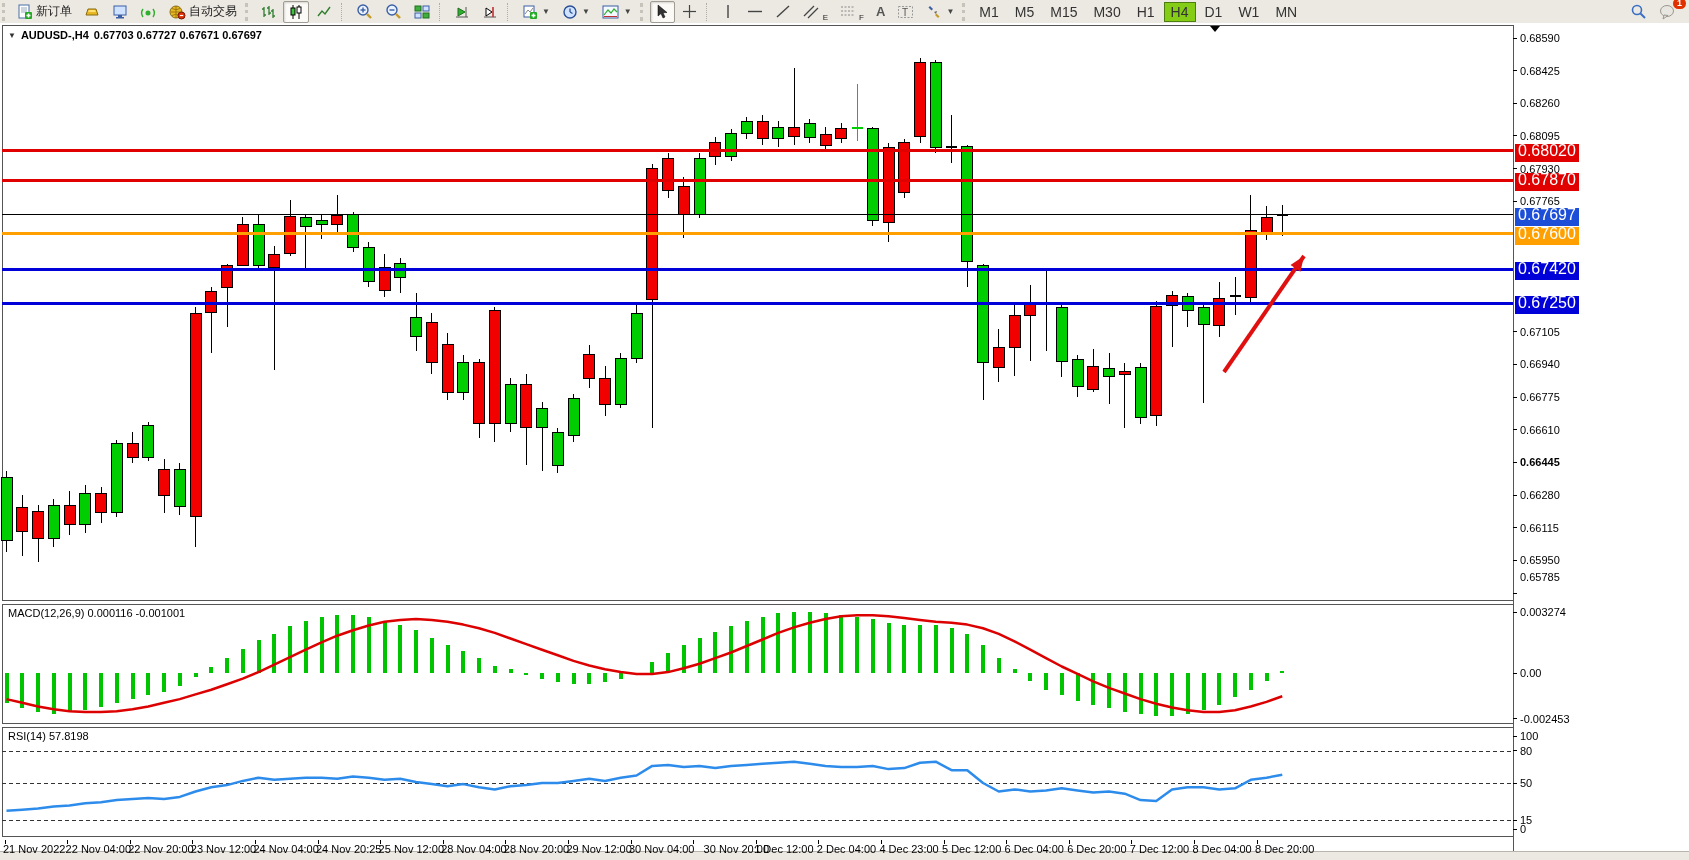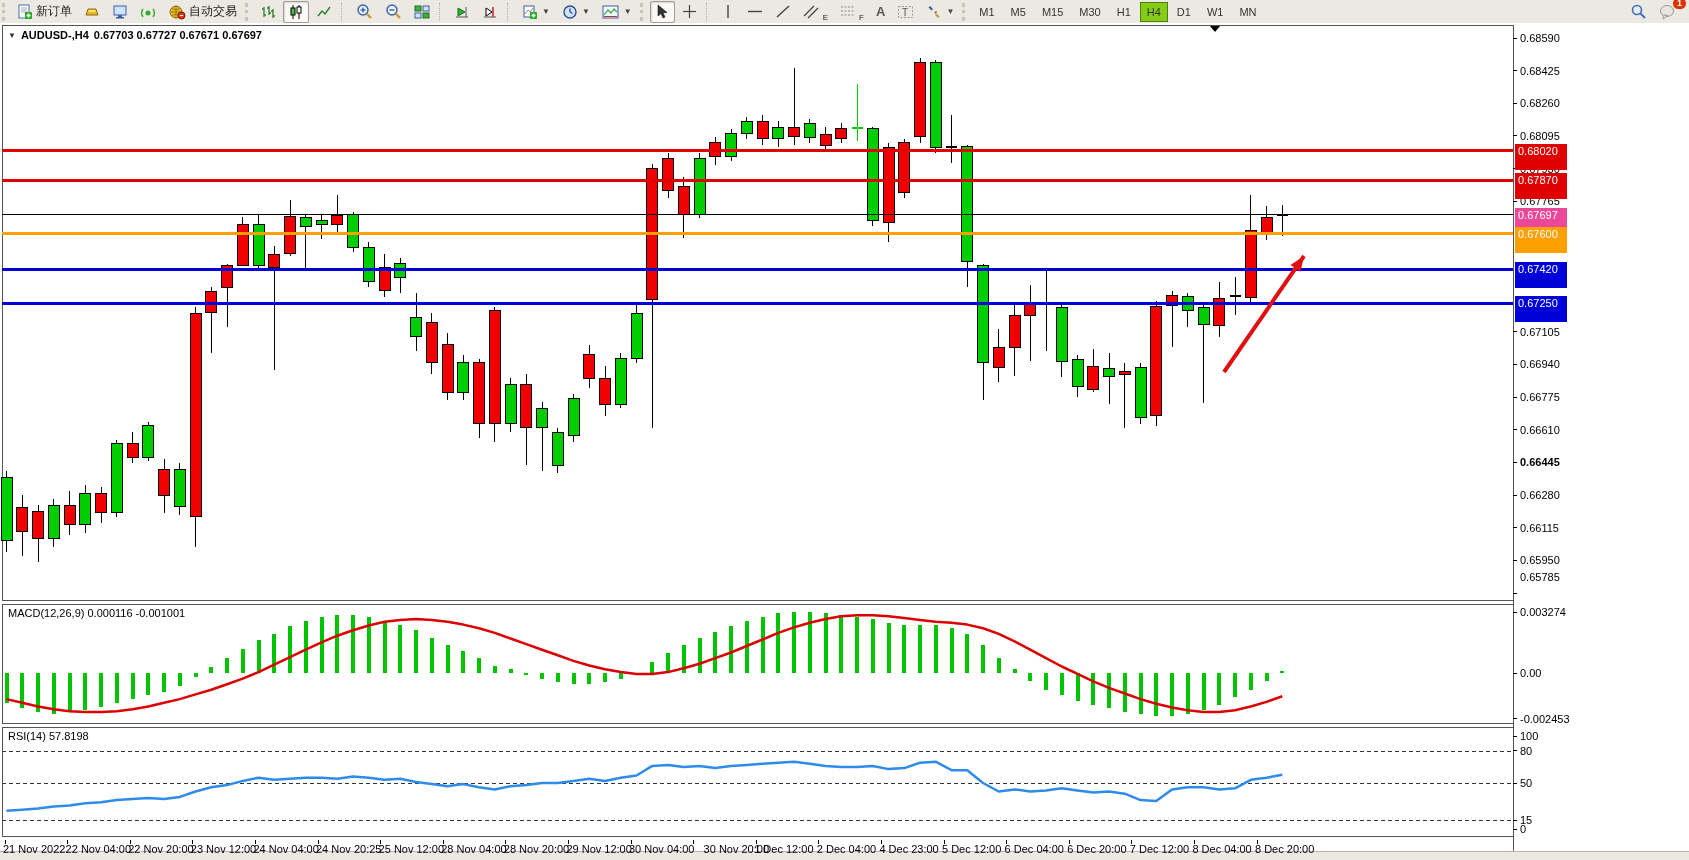--- a/index.html
+++ b/index.html
@@ -7,36 +7,36 @@
   
   #toolbar{position:absolute;left:0;top:0;width:1689px;height:23px;
     background:#ece9e2;border-bottom:1px solid #b8b5ac;display:flex;align-items:center;
     font-size:12px;color:#222;user-select:none;}
   .tb-btn{height:20px;display:flex;align-items:center;gap:3px;padding:0 4px;margin:0 1px;
     border:1px solid transparent;border-radius:2px;}
   .tb-btn.pressed{background:#fbfaf7;border:1px solid #9f9c93;box-shadow:inset 1px 1px 2px rgba(0,0,0,.15);}
   .tb-sep{width:5px;height:18px;margin:0 3px;border-left:1px dotted #b0ada4;}
   .tb-grip{width:4px;height:18px;margin:0 2px;border-left:3px dotted #c6c3ba;}
   .tb-caret{font-size:8px;color:#444;margin-left:1px;}
-  .tf-btn{height:18px;padding:0 6px;margin:0 1px;font-size:11px;color:#333;
+  .tf-btn{height:18px;padding:0 6px;margin:0 1px;font-size:14px;color:#333;
     border:1px solid transparent;display:flex;align-items:center;}
   .tf-btn.pressed{background:#84cc16;border:1px solid #4d7c0f;}
   #tb-right{margin-left:auto;display:flex;align-items:center;margin-right:6px;}
   #chat-badge{position:relative;}
   #chat-badge .badge{position:absolute;top:-4px;right:-5px;background:#e03000;color:#fff;
     border-radius:8px;font-size:9px;padding:0 4px;line-height:11px;font-weight:bold;}
   
   #chartArea{position:absolute;left:0;top:23px;width:1689px;height:837px;background:#fff;}
   #chartSvg{position:absolute;left:0;top:0;}
   .overlay{position:absolute;font-size:11px;color:#000;white-space:nowrap;}
   #chart-title{left:8px;top:6px;font-weight:bold;display:flex;align-items:center;gap:5px;}
   #title-collapse{font-size:8px;color:#333;}
   .pane-label{font-weight:normal;}
   .axis-label{position:absolute;font-size:11px;color:#000;}
-  .badge-label{position:absolute;font-size:11px;color:#fff;height:26px;line-height:14px;
+  .badge-label{position:absolute;font-size:16px;color:#fff;height:18px;line-height:14px;
     padding:0 3px;min-width:46px;}
   .time-label{position:absolute;font-size:11px;color:#000;top:820px;}
   #shift-marker{position:absolute;width:0;height:0;border-left:5px solid transparent;
     border-right:5px solid transparent;border-top:6px solid #000;}
   .ico{display:block;}
 </style>
 </head>
 <body>
 
 <div id="toolbar">
@@ -778,21 +778,21 @@
       <div class="axis-label" style="left: 1520px; top: 335.471px;">0.66940</div>
       <div class="axis-label" style="left: 1520px; top: 368.118px;">0.66775</div>
       <div class="axis-label" style="left: 1520px; top: 400.765px;">0.66610</div>
       <div class="axis-label" style="left: 1520px; top: 433.412px; font-weight: bold;">0.66445</div>
       <div class="axis-label" style="left: 1520px; top: 466.059px;">0.66280</div>
       <div class="axis-label" style="left: 1520px; top: 498.706px;">0.66115</div>
       <div class="axis-label" style="left: 1520px; top: 531.353px;">0.65950</div>
       <div class="axis-label" style="left: 1520px; top: 548px;">0.65785</div>
       <div class="badge-label" style="left: 1515px; top: 120.781px; background: rgb(224, 0, 0);">0.68020</div>
       <div class="badge-label" style="left: 1515px; top: 150.46px; background: rgb(224, 0, 0);">0.67870</div>
-      <div class="badge-label" style="left: 1515px; top: 184.69px; background: #ec4899;">0.67697</div>
+      <div class="badge-label" style="left: 1515px; top: 184.69px; background: #1d4ed8;">0.67697</div>
       <div class="badge-label" style="left: 1515px; top: 203.882px; background: rgb(255, 160, 0);">0.67600</div>
       <div class="badge-label" style="left: 1515px; top: 239.497px; background: rgb(0, 0, 216);">0.67420</div>
       <div class="badge-label" style="left: 1515px; top: 273.134px; background: rgb(0, 0, 216);">0.67250</div>
       <div class="axis-label" style="left: 1520px; top: 583.005px;">0.003274</div>
       <div class="axis-label" style="left: 1520px; top: 644px;">0.00</div>
       <div class="axis-label" style="left: 1520px; top: 689.699px;">-0.002453</div>
       <div class="axis-label" style="left: 1520px; top: 707px;">100</div>
       <div class="axis-label" style="left: 1520px; top: 721.999px;">80</div>
       <div class="axis-label" style="left: 1520px; top: 754px;">50</div>
       <div class="axis-label" style="left: 1520px; top: 791.335px;">15</div>

